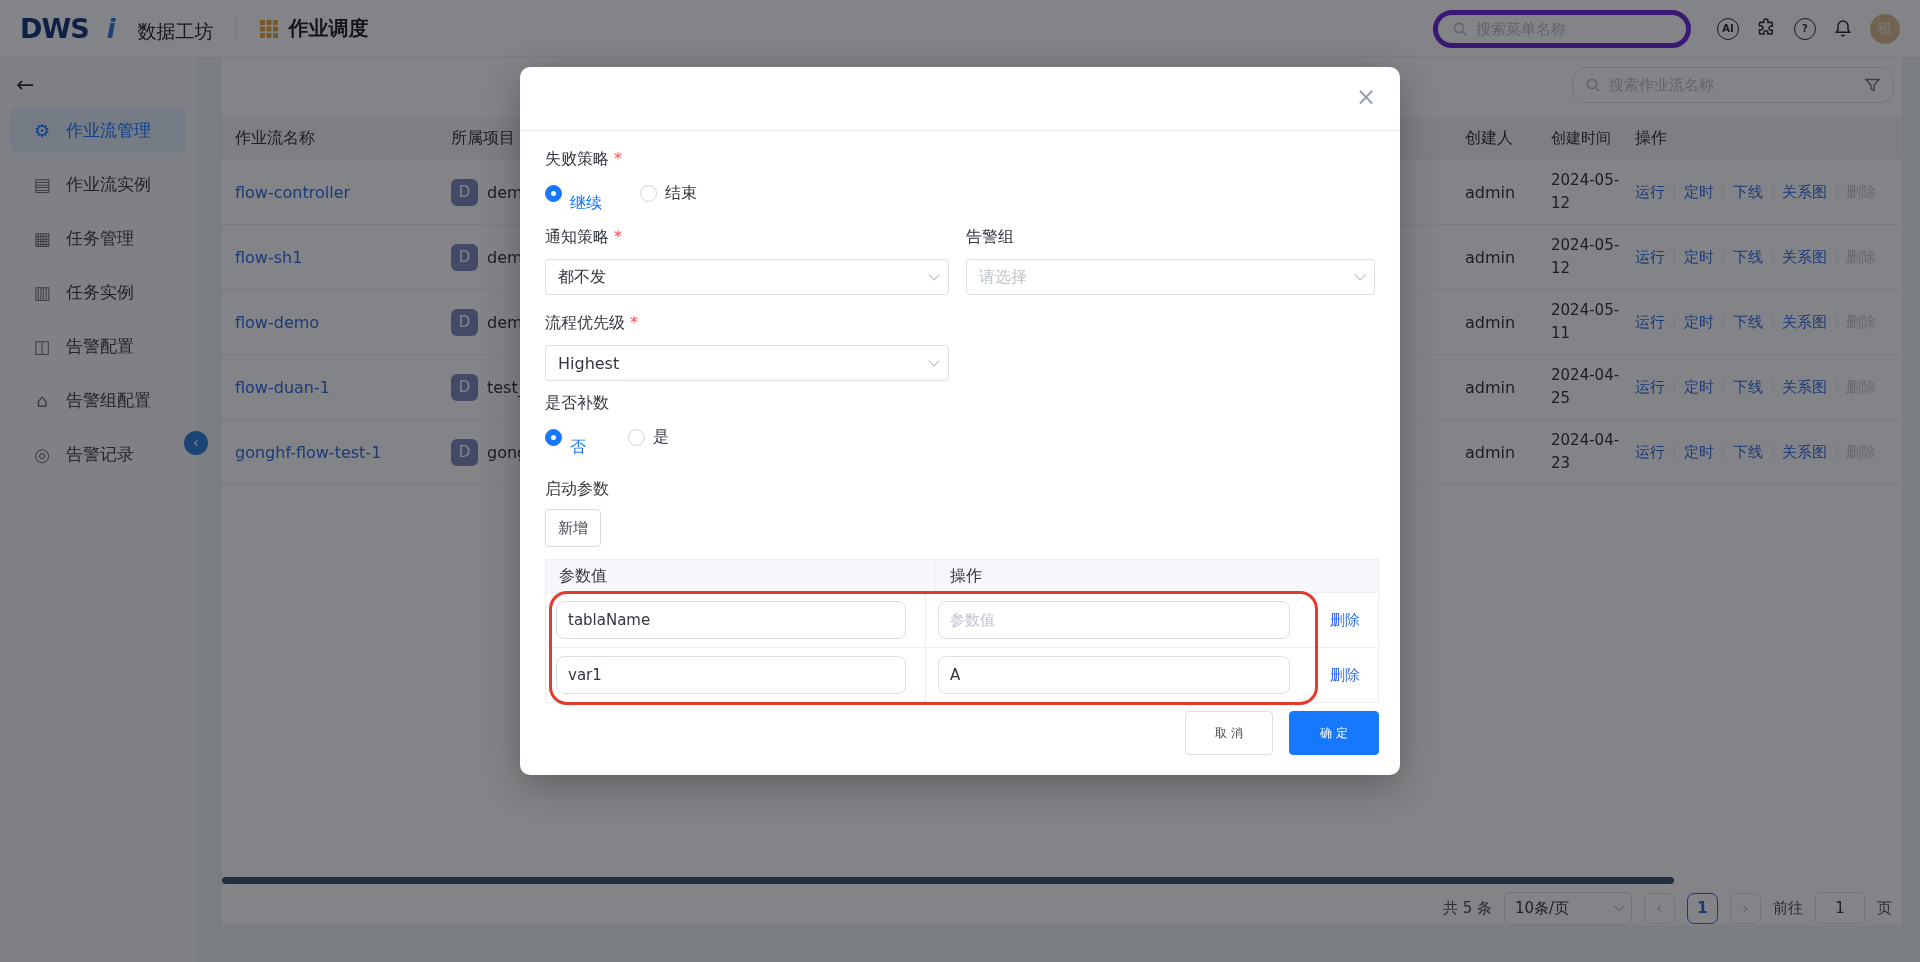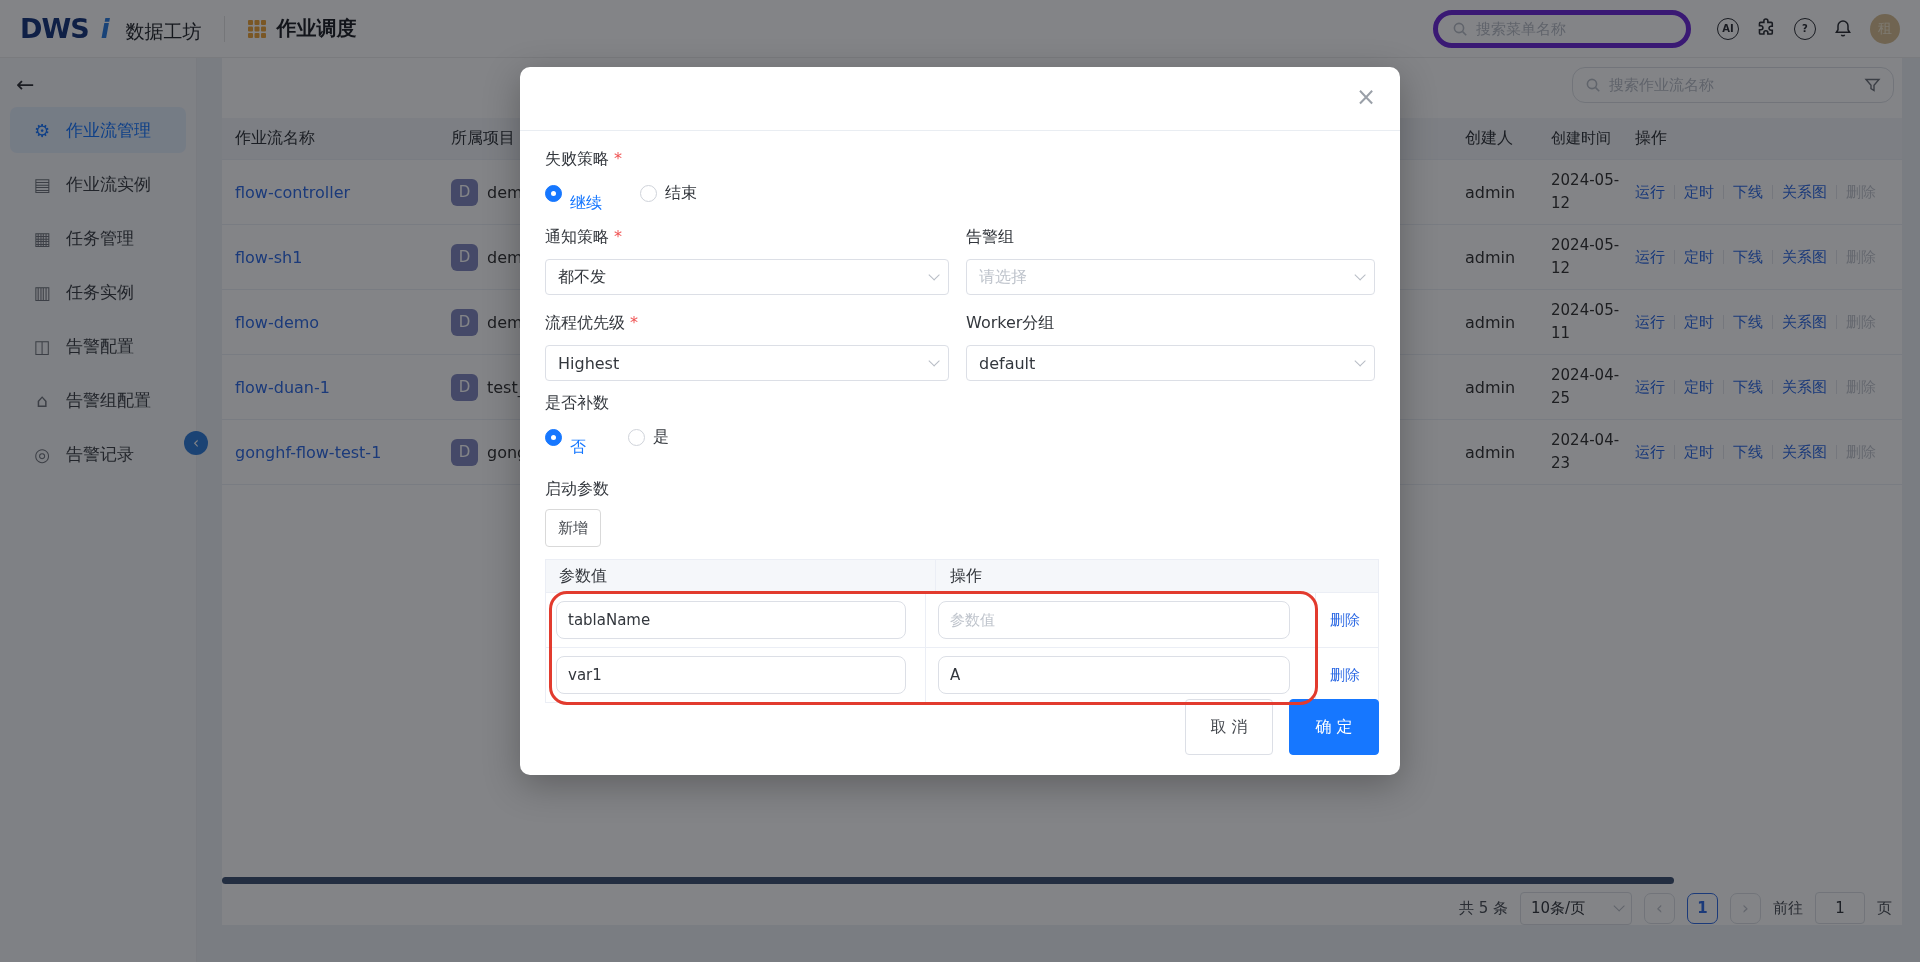--- a/index.html
+++ b/index.html
@@ -1,21 +1,21 @@
 <!DOCTYPE html>
 <html style="--accent: #1677ff; --link: #2f6be4; --annotation: #e23b2e; --avatar-project: #8289c0; --avatar-user: #d8bf92; --grid-icon: #eda53b; --scrollbar: #3e5272; --brand-navy: #16367c; --brand-blue: #2b7de0;"><head>
 <meta charset="utf-8">
 <style>
   * { margin:0; padding:0; box-sizing:border-box; }
   html,body { width:1920px; height:962px; overflow:hidden; }
   body { font-family:"DejaVu Sans","Liberation Sans",sans-serif; background:#edf0f4; color:#333; position:relative; }
 
   
   .topbar { position:absolute; left:0; top:0; width:1920px; height:58px; background:#fff; border-bottom:1px solid #ececec; display:flex; align-items:center; padding:0 20px; z-index:10; }
-  .brand { display:flex; align-items:baseline; gap:12px; }
+  .brand { display:flex; align-items:baseline; gap:18px; }
   .brand-dws { font-size:27px; font-weight:800; color:var(--brand-navy); letter-spacing:-1px; }
   .brand-i { font-size:26px; font-weight:800; font-style:italic; color:var(--brand-blue); }
   .brand-prod { font-size:19px; color:#23262b; margin-left:4px; }
   .tb-divider { width:1px; height:26px; background:#e3e3e3; margin:0 22px; }
   .app-title { display:flex; align-items:center; gap:10px; font-size:20px; font-weight:700; color:#1c1f24; }
   .tb-spacer { flex:1; }
   .tb-search { width:258px; height:38px; border:5px solid #6d28d9; border-radius:19px; display:flex; align-items:center; padding:0 14px; gap:8px; color:#b9bec7; background:#fff; }
   .tb-search input { border:0; outline:0; flex:1; font-size:15px; color:#333; font-family:inherit; background:transparent; }
   .tb-search input::placeholder { color:#b9bec7; }
   .tb-icons { display:flex; align-items:center; gap:17px; margin-left:26px; }
@@ -48,21 +48,21 @@
   .c5 { width:275px; padding-left:8px; display:flex; align-items:center; }
   .link { color:var(--link); cursor:pointer; }
   .pav { width:27px; height:27px; border-radius:6px; background:var(--avatar-project); color:#fff; font-size:15px; display:flex; align-items:center; justify-content:center; flex:none; }
   .act { color:var(--link); font-size:15px; cursor:pointer; white-space:nowrap; }
   .act.disabled { color:#c3c7cf; }
   .vdiv { width:1px; height:14px; background:#e2e5ea; margin:0 9px; }
 
   .hscroll { position:absolute; left:0; top:819px; width:1452px; height:7px; background:var(--scrollbar); border-radius:4px; cursor:pointer; }
 
   .pager { position:absolute; right:10px; top:833px; height:34px; display:flex; align-items:center; gap:12px; font-size:15px; color:#4c5158; }
-  .psel { width:112px; height:33px; border:1px solid #dcdfe4; border-radius:4px; display:flex; align-items:center; justify-content:space-between; padding:0 10px; cursor:pointer; color:#33373d; }
+  .psel { width:128px; height:33px; border:1px solid #dcdfe4; border-radius:4px; display:flex; align-items:center; justify-content:space-between; padding:0 10px; cursor:pointer; color:#33373d; }
   .pbox { width:31px; height:31px; border:1px solid #dcdfe4; border-radius:7px; display:flex; align-items:center; justify-content:center; color:#c0c4cc; font-size:17px; cursor:pointer; background:#fff; }
   .pbox.cur { border-color:var(--link); color:var(--link); font-weight:700; font-size:15px; }
   .goto-input { width:50px; height:32px; border:1px solid #dcdfe4; border-radius:4px; text-align:center; font-size:15px; font-family:inherit; outline:0; color:#33373d; }
 
   
   .dim { position:absolute; inset:0; background:rgba(8,10,15,0.5); z-index:50; }
   .modal { position:absolute; left:520px; top:67px; width:880px; height:708px; background:#fff; border-radius:10px; box-shadow:0 10px 36px rgba(0,0,0,.28); z-index:60; }
   .m-header { height:64px; border-bottom:1px solid #e9edf2; display:flex; align-items:center; padding:0 28px; }
   .m-title { font-size:20px; font-weight:700; color:#1f2329; }
   .m-close { position:absolute; right:24px; top:18px; font-size:24px; color:#9aa0a8; cursor:pointer; line-height:1; }
@@ -97,21 +97,21 @@
   .p-head .pc1 { padding-left:18px; } .p-head .pc2 { padding-left:13px; } .p-head .pc3 { padding-left:14px; }
   .p-row .pc1 { padding-left:10px; } .p-row .pc2 { padding-left:12px; } .p-row .pc3 { padding-left:14px; }
   .pinput { width:350px; height:38px; border:1px solid #dcdfe6; border-radius:8px; padding:0 11px; font-size:15px; font-family:inherit; outline:0; color:#33373d; }
   .pc2 .pinput { width:352px; }
   .pinput::placeholder { color:#bfc4cc; }
   .del-link { color:var(--link); font-size:15px; cursor:pointer; }
   .prows { position:relative; }
   .red-annotation { position:absolute; left:3px; top:-2px; width:769px; height:114px; border:3px solid var(--annotation); border-radius:18px; pointer-events:none; z-index:5; }
 
   .m-footer { position:absolute; right:21px; bottom:20px; display:flex; gap:16px; }
-  .btn { height:56px; border-radius:4px; font-size:16px; font-family:inherit; cursor:pointer; }
+  .btn { height:44px; border-radius:4px; font-size:12px; font-family:inherit; cursor:pointer; }
   .btn.ghost { width:88px; background:#fff; border:1px solid #dcdfe6; color:#45494f; }
   .btn.primary { width:90px; background:var(--accent); border:1px solid var(--accent); color:#fff; }
 
   .grid-ico svg, .lil svg { display:block; }
 </style>
 </head>
 <body>
 
 <div class="topbar">
   <div class="brand">
@@ -406,29 +406,20 @@
       <div class="fcol">
         <div class="flabel">
           <span>流程优先级</span>
             <span class="req">*</span>
         </div>
         <div class="selectbox">
           <span class="val">Highest</span>
           <span class="caret"></span>
         </div>
       </div>
-      <div class="fcol right">
-        <div class="flabel">
-            <span>Worker分组</span>
-          </div>
-        <div class="selectbox">
-          <span class="val">default</span>
-          <span class="caret"></span>
-        </div>
-      </div>
     </div>
 
     <div class="grp">
       <div class="flabel">
           <span>是否补数</span>
         </div>
       <div class="rgroup" style="gap:42px;">
         <div class="ritem on">
           <span class="rdot"></span>
           <span class="rlabel">否</span>

